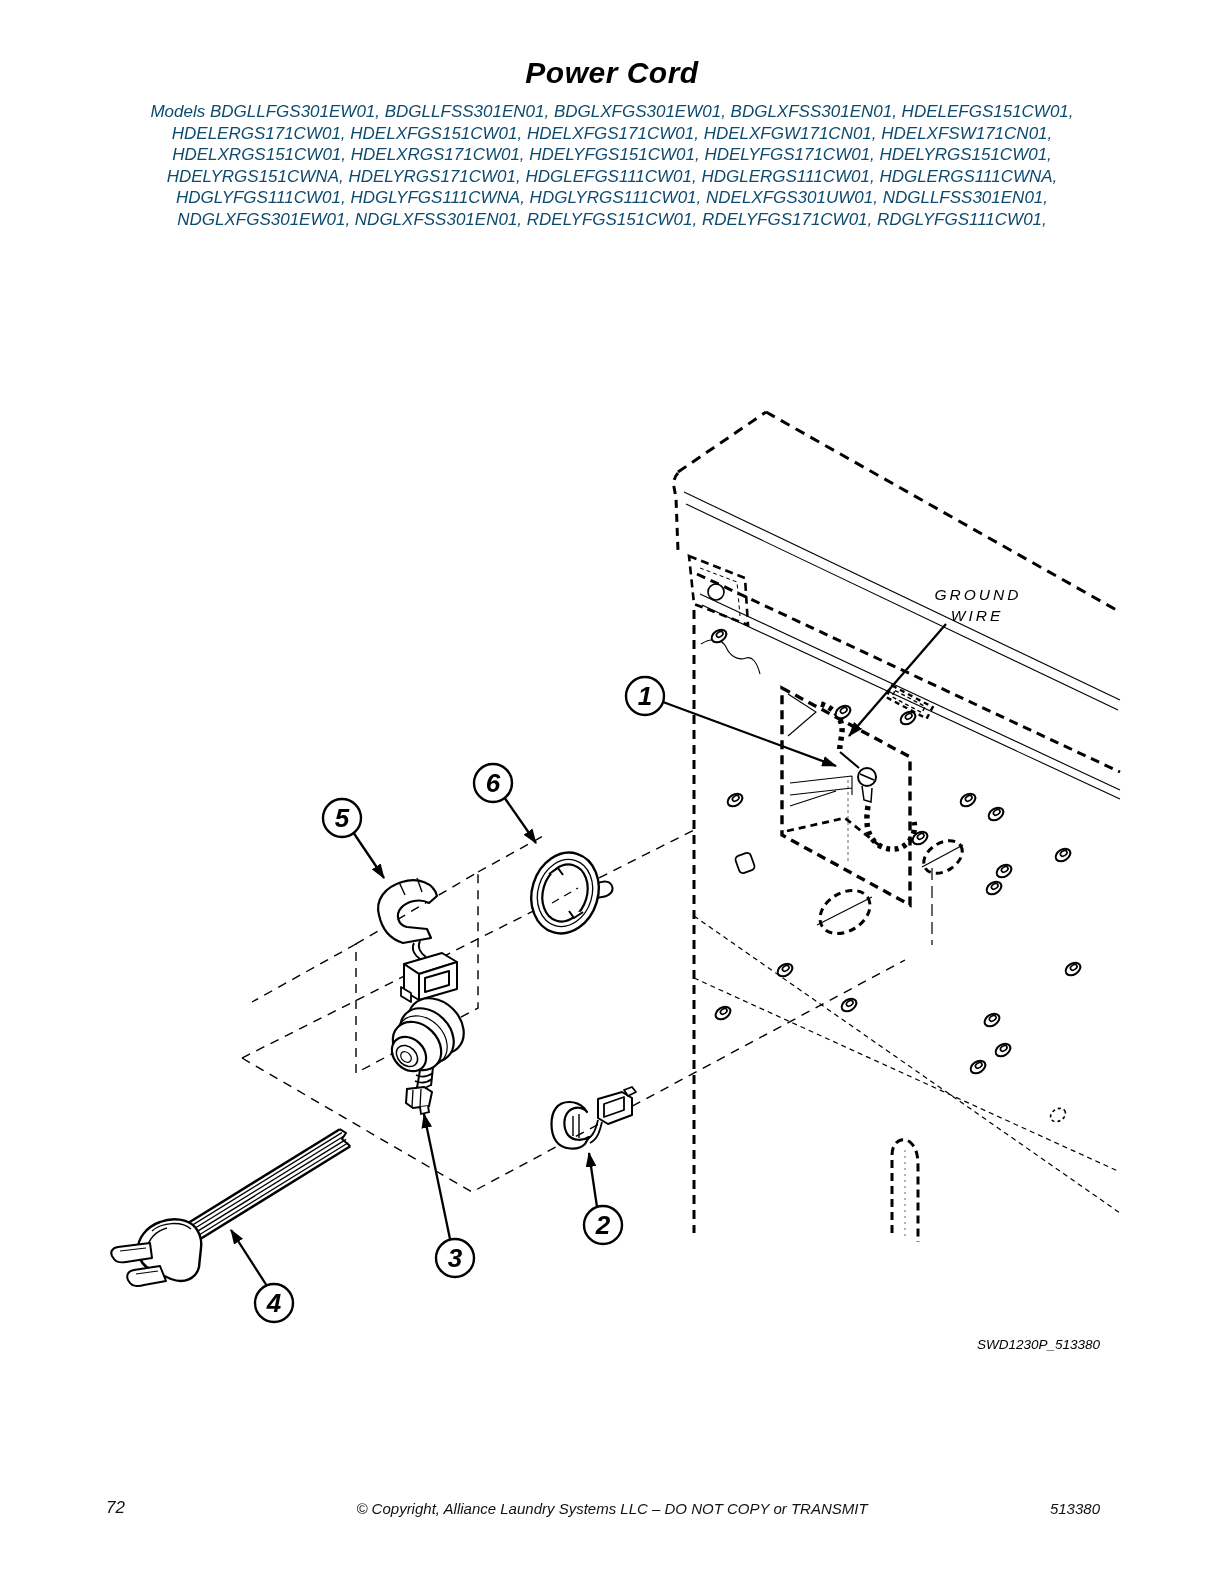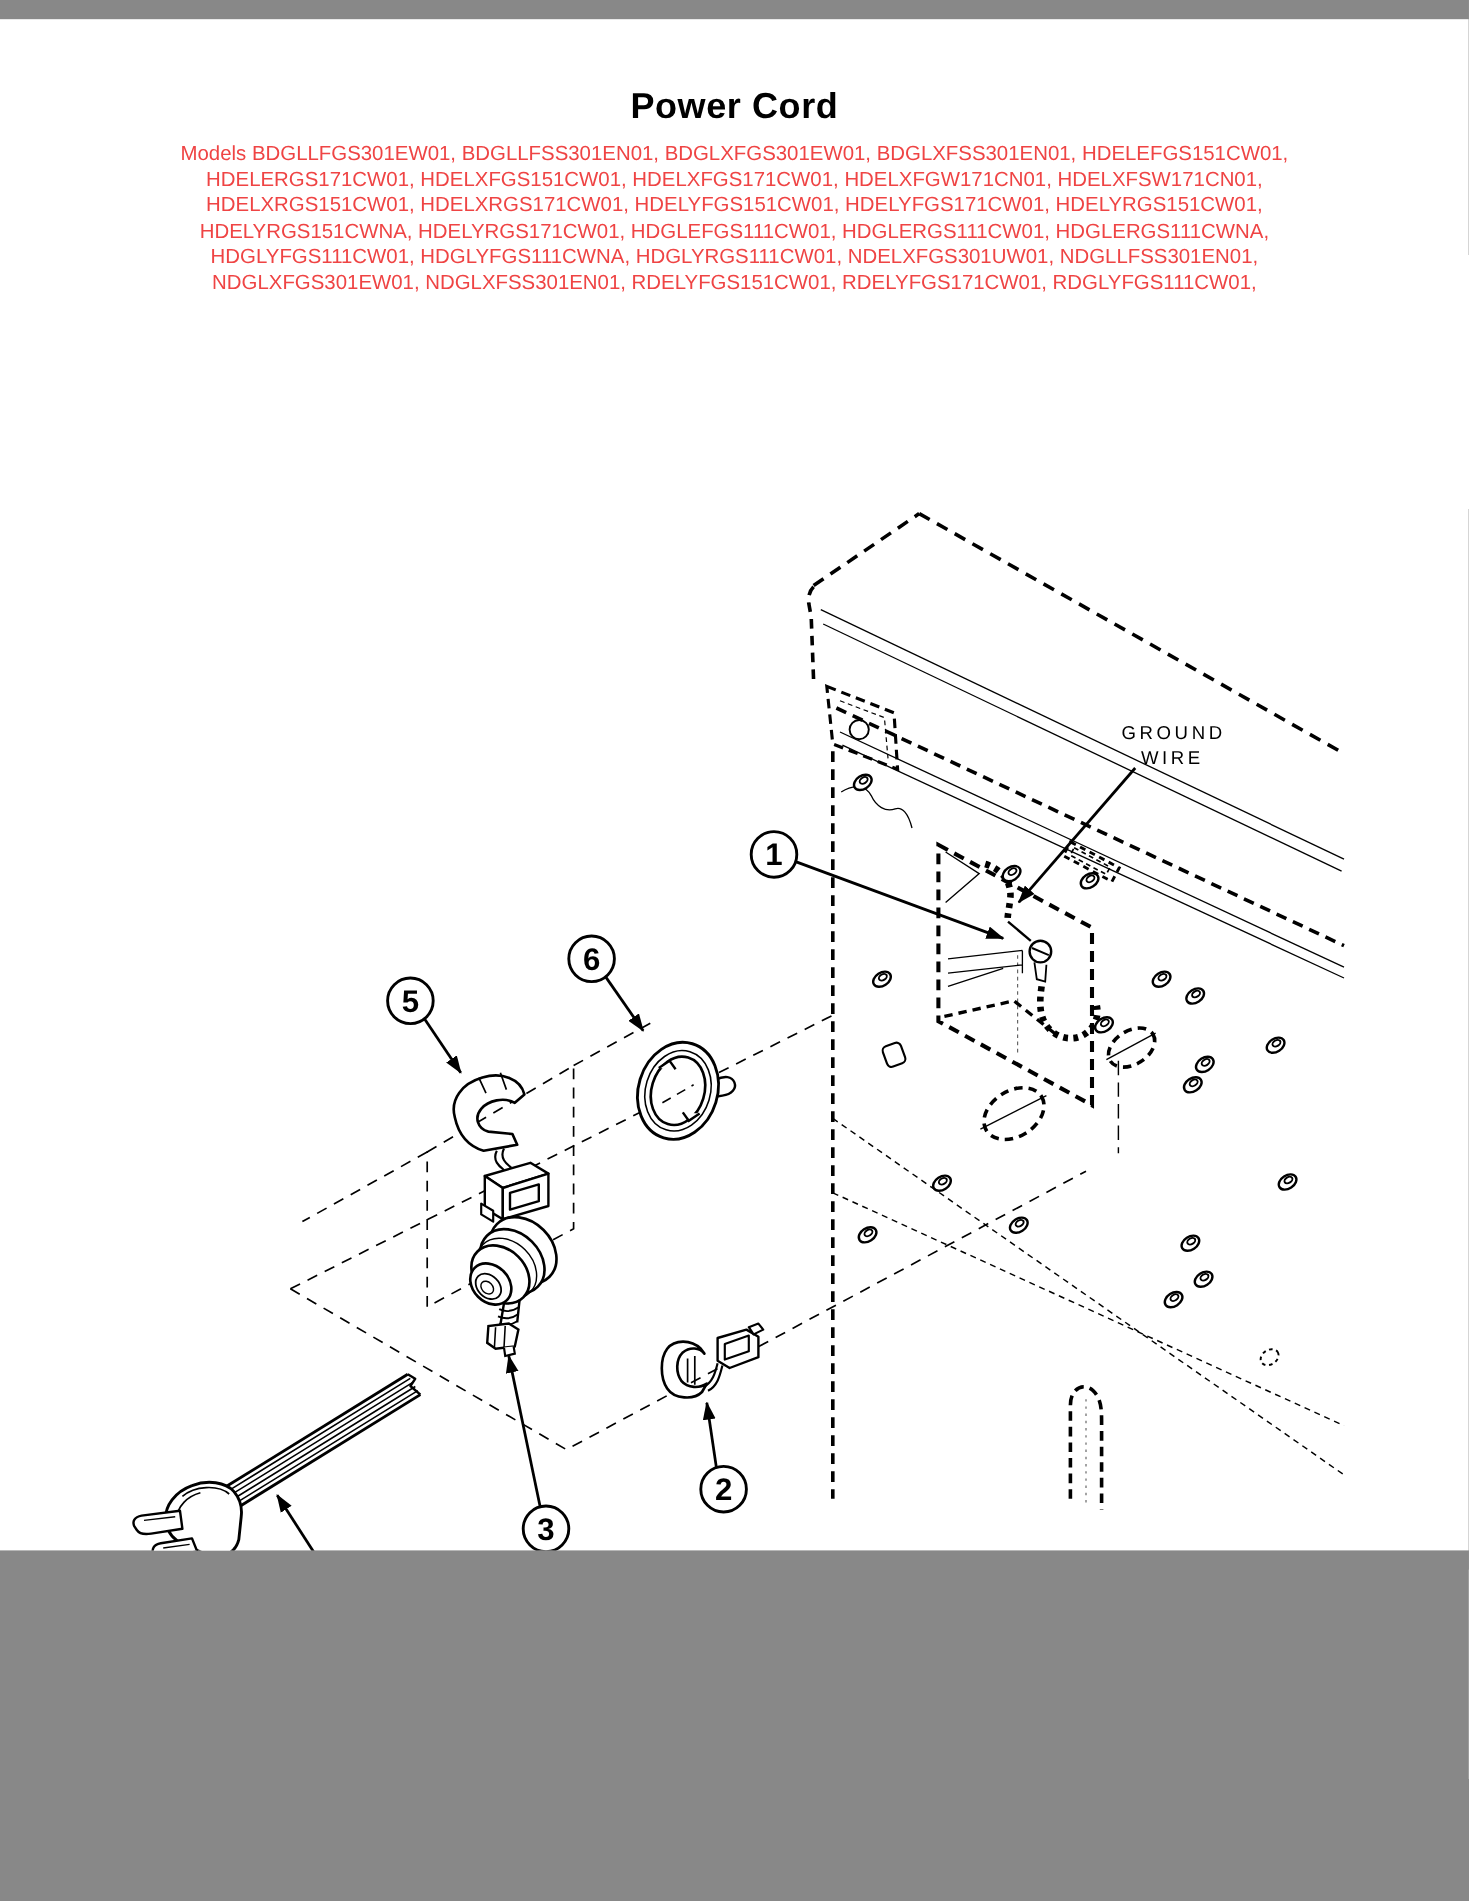--- a/index.html
+++ b/index.html
@@ -1,20 +1,20 @@
 <!DOCTYPE html>
 <html><head>
 <meta charset="utf-8">
 <style>
   html,body{margin:0;padding:0;background:#888;}
-  .page{position:relative;width:1224px;height:1276px;background:#fff;margin:16px auto;overflow:hidden;
-        font-family:"Liberation Sans",sans-serif;color:#000;}
+  .page{position:relative;width:1224px;height:1584px;background:#fff;margin:0 auto;overflow:hidden;
+        font-family:"Liberation Sans",sans-serif;color:#000;font-style:italic;}
   .header{position:absolute;top:56px;left:0;right:0;text-align:center;}
   .title{font-size:30px;font-weight:bold;margin:0 0 11px 0;letter-spacing:.5px;}
-  .models{font-size:17px;line-height:21.6px;font-weight:400;color:#ef4444;}
+  .models{font-size:17px;line-height:21.6px;font-weight:400;color:#0c4a6e;}
   .diagram{position:absolute;left:0;top:0;width:1224px;height:1584px;}
   .footer{position:absolute;top:1498px;left:0;right:0;height:30px;font-size:15px;color:#111;}
   .footer .pageno{position:absolute;left:106px;top:0;font-size:17px;}
   .footer .copy{position:absolute;left:0;right:0;text-align:center;top:2px;}
   .footer .docno{position:absolute;right:124px;top:2px;}
   svg text{font-family:"Liberation Sans",sans-serif;}
   .callout-num{font-size:26px;font-weight:bold;}
   .gw-label{font-size:15.5px;letter-spacing:3px;}
   .figcode{font-size:13.5px;}
 </style>
@@ -230,14 +230,19 @@
         <circle cx="493" cy="783" r="19" fill="#fff" stroke="#000" stroke-width="2.4"></circle>
         <text class="callout-num" x="493" y="792" text-anchor="middle">6</text>
       </g>
     </g>
 
     <text class="gw-label" x="978" y="600" text-anchor="middle">GROUND</text>
     <text class="gw-label" x="977" y="621" text-anchor="middle">WIRE</text>
     <text class="figcode" x="1100" y="1349" text-anchor="end">SWD1230P_513380</text>
   </svg>
 
+  <div class="footer">
+    <div class="pageno">72</div>
+    <div class="copy">© Copyright, Alliance Laundry Systems LLC – DO NOT COPY or TRANSMIT</div>
+    <div class="docno">513380</div>
+  </div>
 
 </div>
 
 </body></html>

